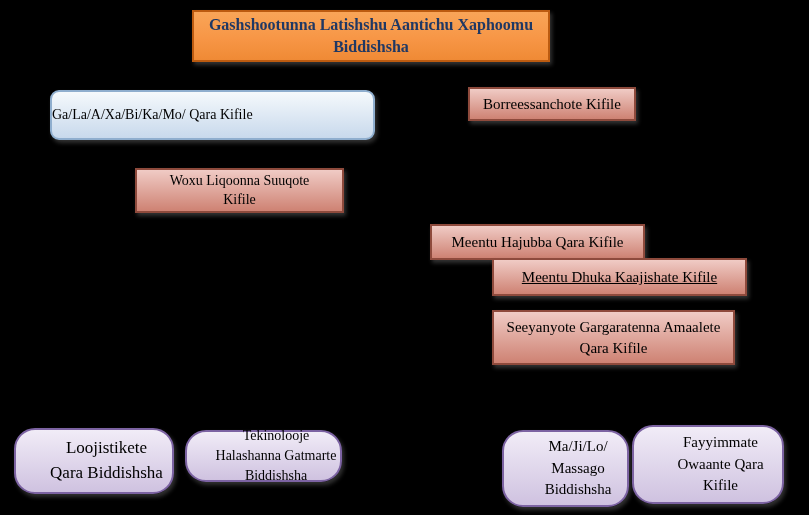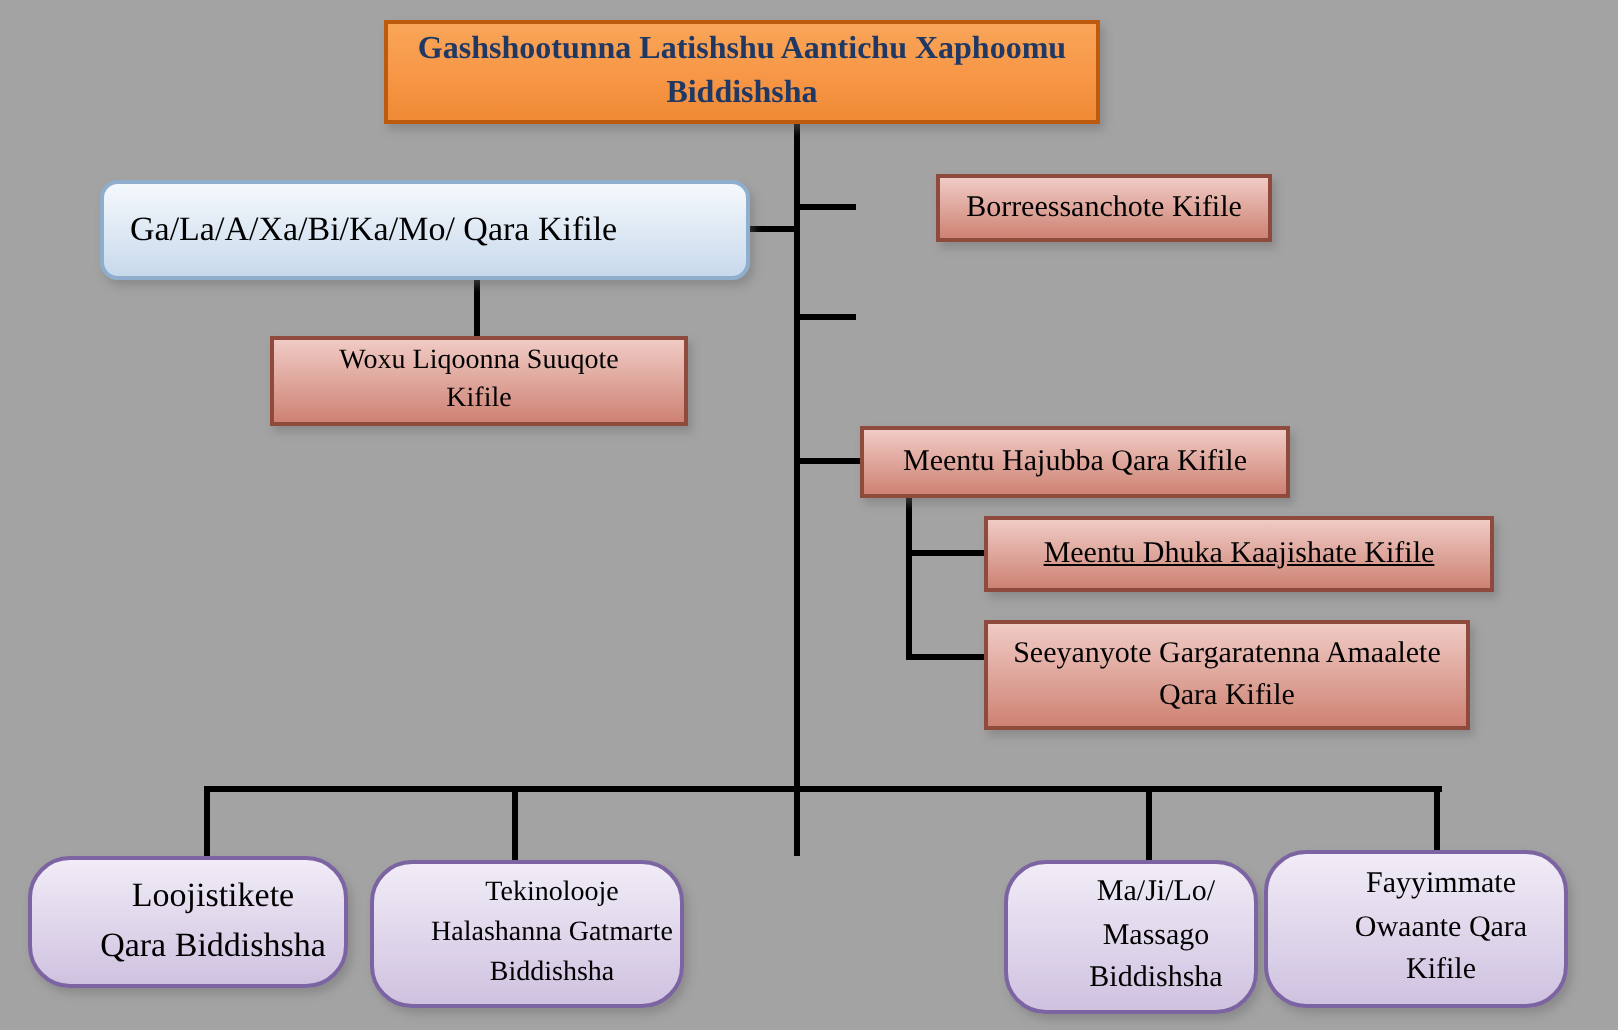--- a/index.html
+++ b/index.html
@@ -5,21 +5,21 @@
   html, body {
     margin: 0;
     padding: 0;
     background: #ffffff;
     font-family: "Liberation Serif", "DejaVu Serif", serif;
   }
   .canvas {
     position: relative;
     width: 809px;
     height: 515px;
-    background: #a3a3a3;
+    background: #000000;
     overflow: hidden;
   }
   .node {
     position: absolute;
     box-sizing: border-box;
     display: flex;
     align-items: center;
     justify-content: center;
     text-align: center;
     color: #000000;
@@ -35,24 +35,23 @@
     border: 2px solid var(--orange_border, #BC5B10);
     color: var(--root_text, #1F3864);
     font-weight: bold;
     font-size: 16px;
     line-height: 1.4;
   }
   .blue-node {
     background: linear-gradient(to bottom, var(--blue_light, #F5F9FC) 0%, var(--blue_dark, #C8D9EC) 100%);
     border: 2px solid var(--blue_border, #8FAECE);
     border-radius: 9px;
-    font-size: 17px;
+    font-size: 14px;
     justify-content: flex-start;
     text-align: left;
-    padding-left: 13px;
   }
   .salmon-node {
     background: linear-gradient(to bottom, var(--salmon_light, #F0CBC5) 0%, var(--salmon_dark, #CE8273) 100%);
     border: 2px solid var(--salmon_border, #8E4A3C);
     font-size: 15px;
     line-height: 1.35;
   }
   .purple-node {
     background: linear-gradient(to bottom, var(--purple_light, #F1ECF7) 0%, var(--purple_dark, #CFC2E0) 100%);
     border: 2px solid var(--purple_border, #7C63A2);
@@ -96,36 +95,36 @@
     <span class="label">Ga/La/A/Xa/Bi/Ka/Mo/ Qara Kifile</span>
   </div>
   <div class="node salmon-node" style="left:135px; top:168px; width:209px; height:45px; font-size:14px;">
     <span class="label">Woxu Liqoonna Suuqote
 Kifile</span>
   </div>
 
   <div class="node salmon-node" style="left:428px; top:87px; width:168px; height:34px;margin-left:40px;">
     <span class="label">Borreessanchote Kifile</span>
   </div>
-  <div class="node salmon-node" style="left:430px; top:213px; width:215px; height:36px;">
+  <div class="node salmon-node" style="left:430px; top:224px; width:215px; height:36px;">
     <span class="label">Meentu Hajubba Qara Kifile</span>
   </div>
   <div class="node salmon-node" style="left:492px; top:258px; width:255px; height:38px;text-decoration:underline;">
     <span class="label">Meentu Dhuka Kaajishate Kifile</span>
   </div>
   <div class="node salmon-node" style="left:492px; top:310px; width:243px; height:55px;">
     <span class="label">Seeyanyote Gargaratenna Amaalete
 Qara Kifile</span>
   </div>
 
   <div class="node purple-node" style="left:14px; top:428px; width:160px; height:66px; font-size:17px;">
     <span class="label">Loojistikete
 Qara Biddishsha</span>
   </div>
-  <div class="node purple-node" style="left:185px; top:430px; width:157px; height:74px; font-size:14px;">
+  <div class="node purple-node" style="left:185px; top:430px; width:157px; height:52px; font-size:14px;">
     <span class="label">Tekinolooje
 Halashanna Gatmarte
 Biddishsha</span>
   </div>
   <div class="node purple-node" style="left:502px; top:430px; width:127px; height:77px;">
     <span class="label">Ma/Ji/Lo/
 Massago
 Biddishsha</span>
   </div>
   <div class="node purple-node" style="left:632px; top:425px; width:152px; height:79px;">

